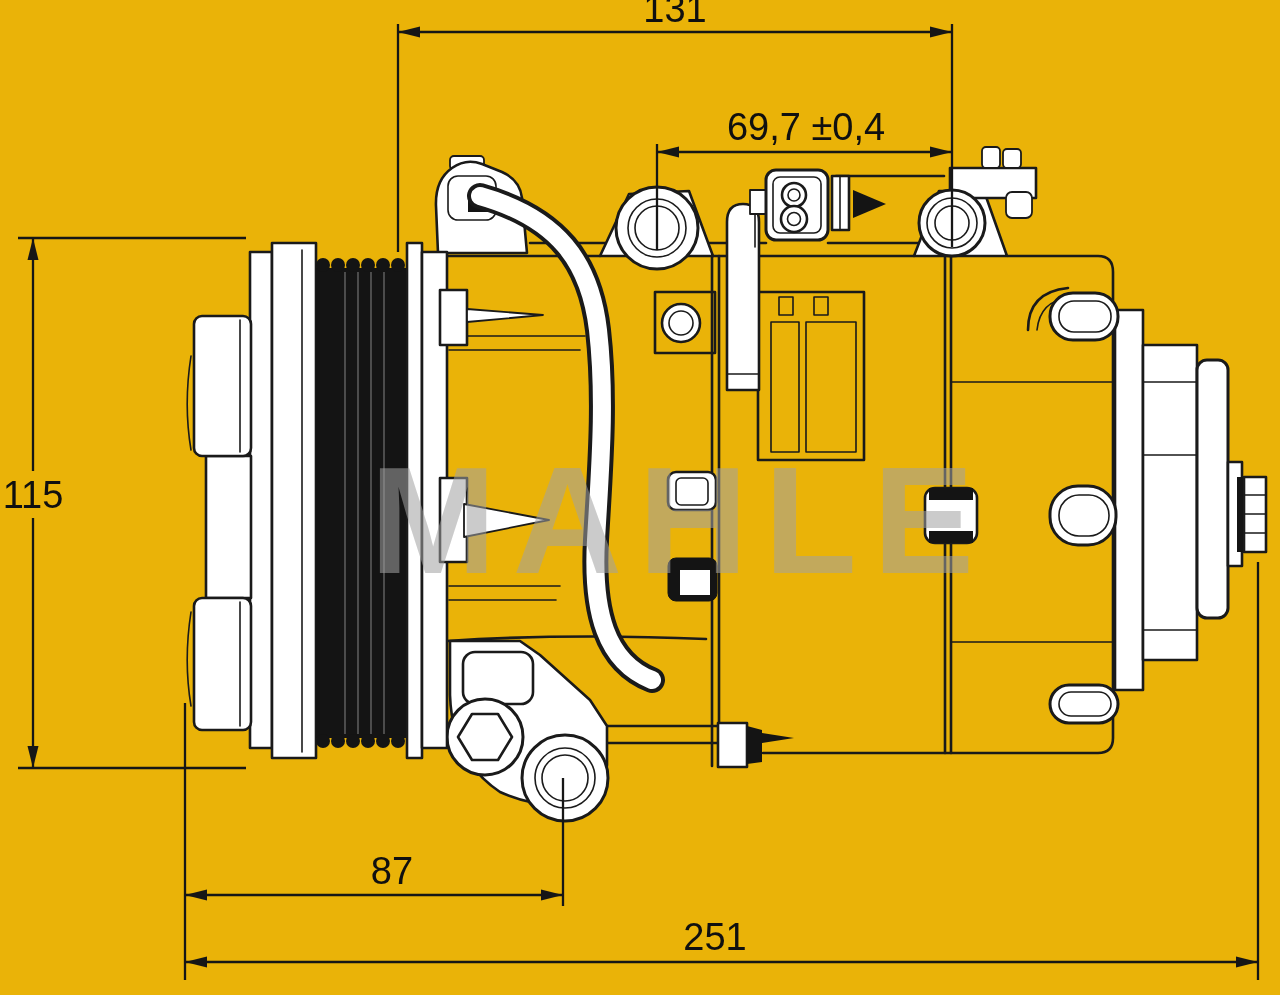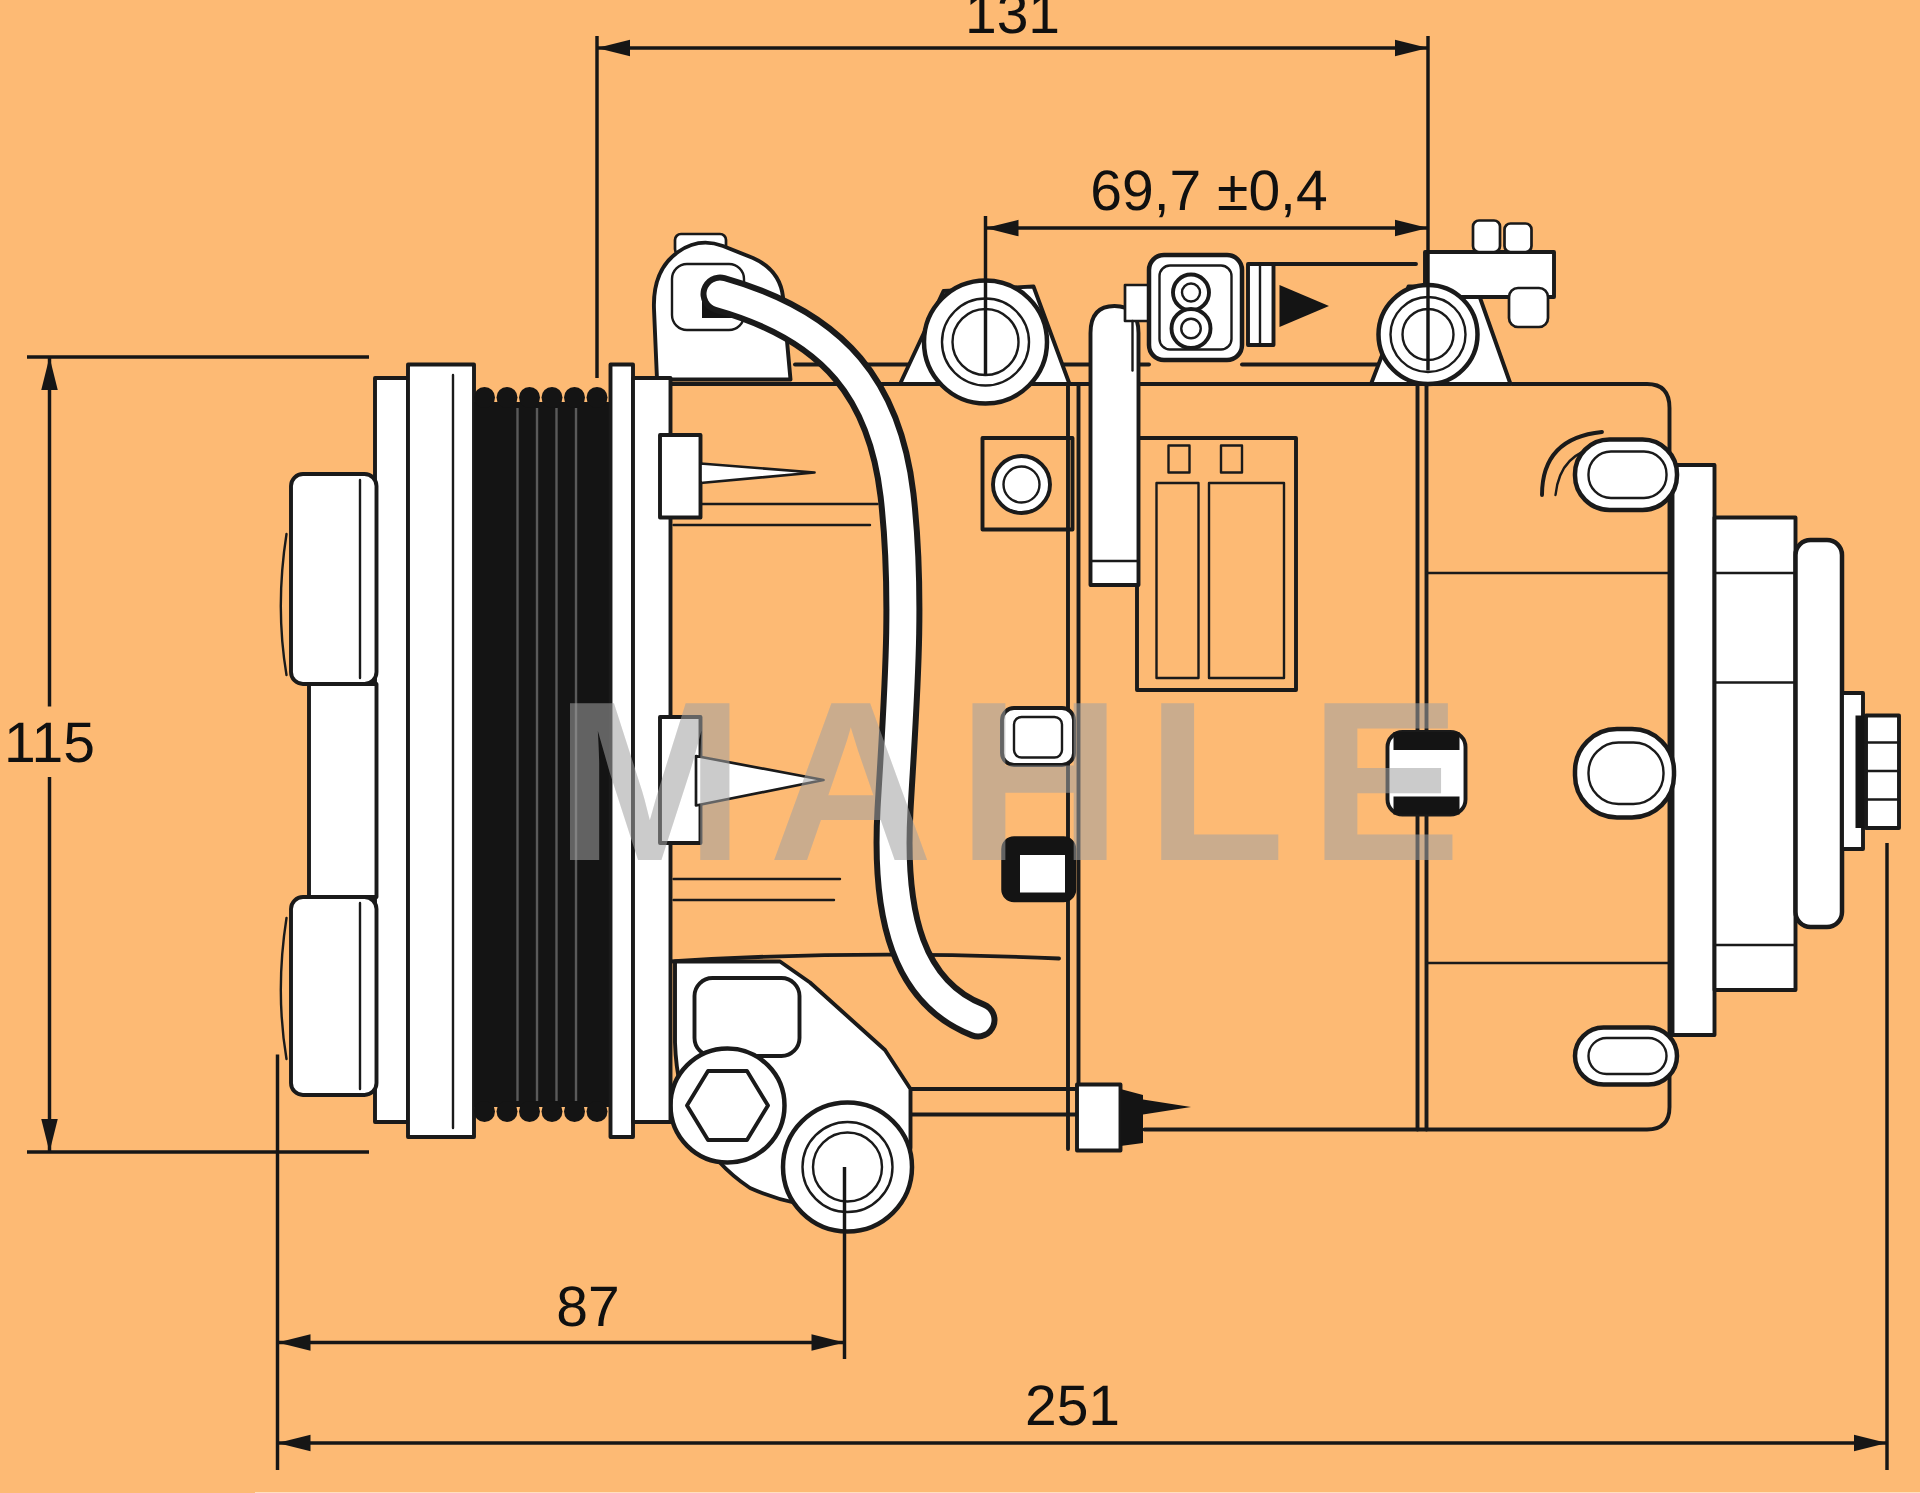--- a/index.html
+++ b/index.html
@@ -1,16 +1,16 @@
 <!DOCTYPE html>
 <html><head>
 <meta charset="utf-8">
 <style>
   html,body{margin:0;padding:0;background:#fff;}
-  .stage{position:relative;width:1280px;height:995px;background:#fdba74;overflow:hidden;
+  .stage{position:relative;width:1280px;height:995px;background:#eab308;overflow:hidden;
          font-family:"Liberation Sans","DejaVu Sans",sans-serif;}
   svg{display:block;}
   .ln   {fill:none;stroke:#1a1a1a;stroke-width:2.6;stroke-linecap:round;stroke-linejoin:round;}
   .lnt  {fill:none;stroke:#1a1a1a;stroke-width:1.6;stroke-linecap:round;stroke-linejoin:round;}
   .wf   {fill:#ffffff;stroke:#1a1a1a;stroke-width:2.6;stroke-linejoin:round;}
   .wf3  {fill:#ffffff;stroke:#1a1a1a;stroke-width:3;stroke-linejoin:round;}
   .wft  {fill:#ffffff;stroke:#1a1a1a;stroke-width:1.8;stroke-linejoin:round;}
   .blk  {fill:#141414;stroke:none;}
   .dim  {fill:none;stroke:#161616;stroke-width:2.3;stroke-linecap:butt;}
   .arr  {fill:#161616;stroke:none;}

